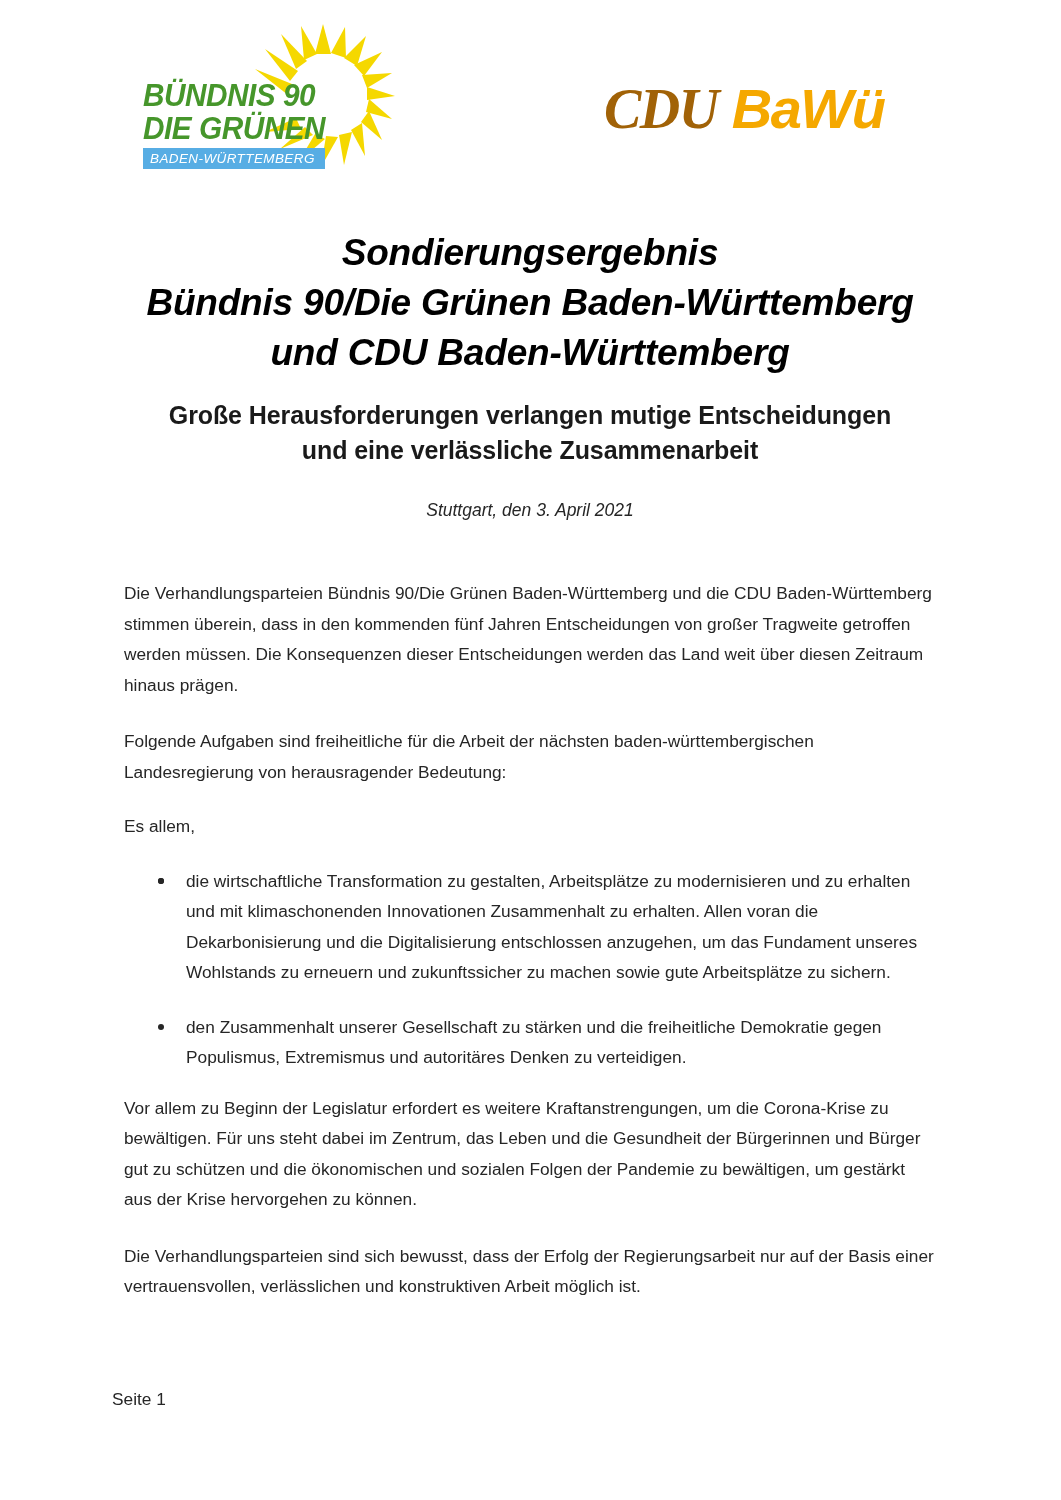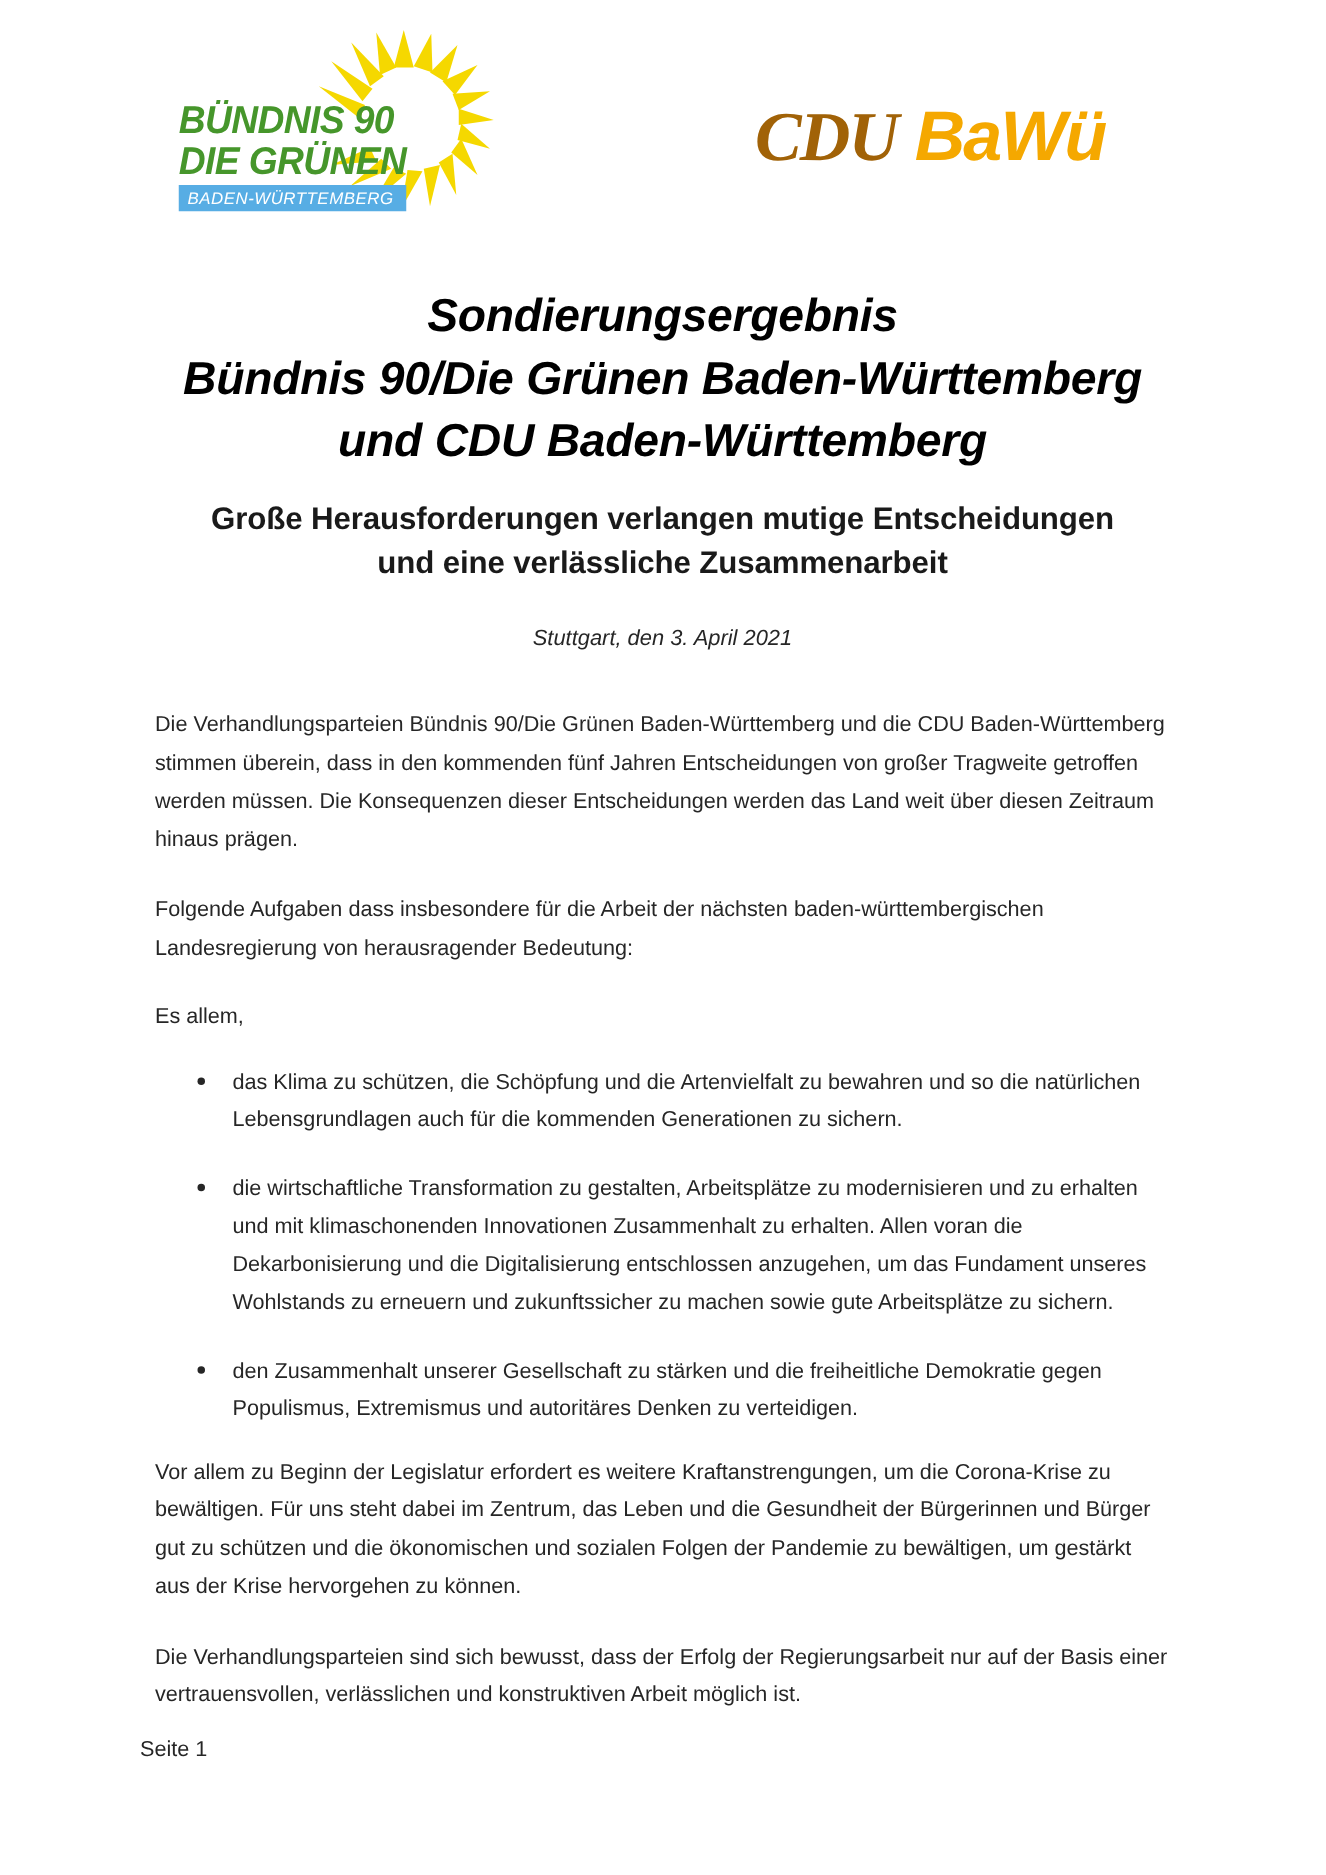--- a/index.html
+++ b/index.html
@@ -149,21 +149,21 @@
   }
 
   
   .body-block {
     position: absolute;
     left: 124px;
     top: 562px;
     width: 812px;
   }
   p.para {
-    margin: 2px 0 26px 0;
+    margin: 16px 0 26px 0;
     font-size: 17.3px;
     line-height: 30.5px;
     color: #262626;
     text-align: left;
   }
   p.para.tight {
     margin-bottom: 24px;
   }
   .es-gilt {
     margin: 0 0 22px 0;
@@ -266,28 +266,27 @@
       <span class="sl">Große Herausforderungen verlangen mutige Entscheidungen</span>
       <span class="sl">und eine verlässliche Zusammenarbeit</span>
     </div>
     <div class="doc-place-date">Stuttgart, den 3. April 2021</div>
   </div>
 
   <div class="body-block">
 
     <p class="para">Die Verhandlungsparteien Bündnis 90/Die Grünen Baden-Württemberg und die CDU Baden-Württemberg stimmen überein, dass in den kommenden fünf Jahren Entscheidungen von großer Tragweite getroffen werden müssen. Die Konsequenzen dieser Entscheidungen werden das Land weit über diesen Zeitraum hinaus prägen.</p>
 
-    <p class="para tight">Folgende Aufgaben dass insbesondere für die Arbeit der nächsten baden-württembergischen Landesregierung von herausragender Bedeutung:</p>
+    <p class="para tight">Folgende Aufgaben sind freiheitliche für die Arbeit der nächsten baden-württembergischen Landesregierung von herausragender Bedeutung:</p>
 
     <p class="es-gilt">Es allem,</p>
 
     <ul class="bullets">
       <li>
         <span class="bullet-dot"></span>
-        <span>das Klima zu schützen, die Schöpfung und die Artenvielfalt zu bewahren und so die natürlichen Lebensgrundlagen auch für die kommenden Generationen zu sichern.</span>
       </li>
       <li>
         <span class="bullet-dot"></span>
         <span>die wirtschaftliche Transformation zu gestalten, Arbeitsplätze zu modernisieren und zu erhalten und mit klimaschonenden Innovationen Zusammenhalt zu erhalten. Allen voran die Dekarbonisierung und die Digitalisierung entschlossen anzugehen, um das Fundament unseres Wohlstands zu erneuern und zukunftssicher zu machen sowie gute Arbeitsplätze zu sichern.</span>
       </li>
       <li>
         <span class="bullet-dot"></span>
         <span>den Zusammenhalt unserer Gesellschaft zu stärken und die freiheitliche Demokratie gegen Populismus, Extremismus und autoritäres Denken zu verteidigen.</span>
       </li>
     </ul>

